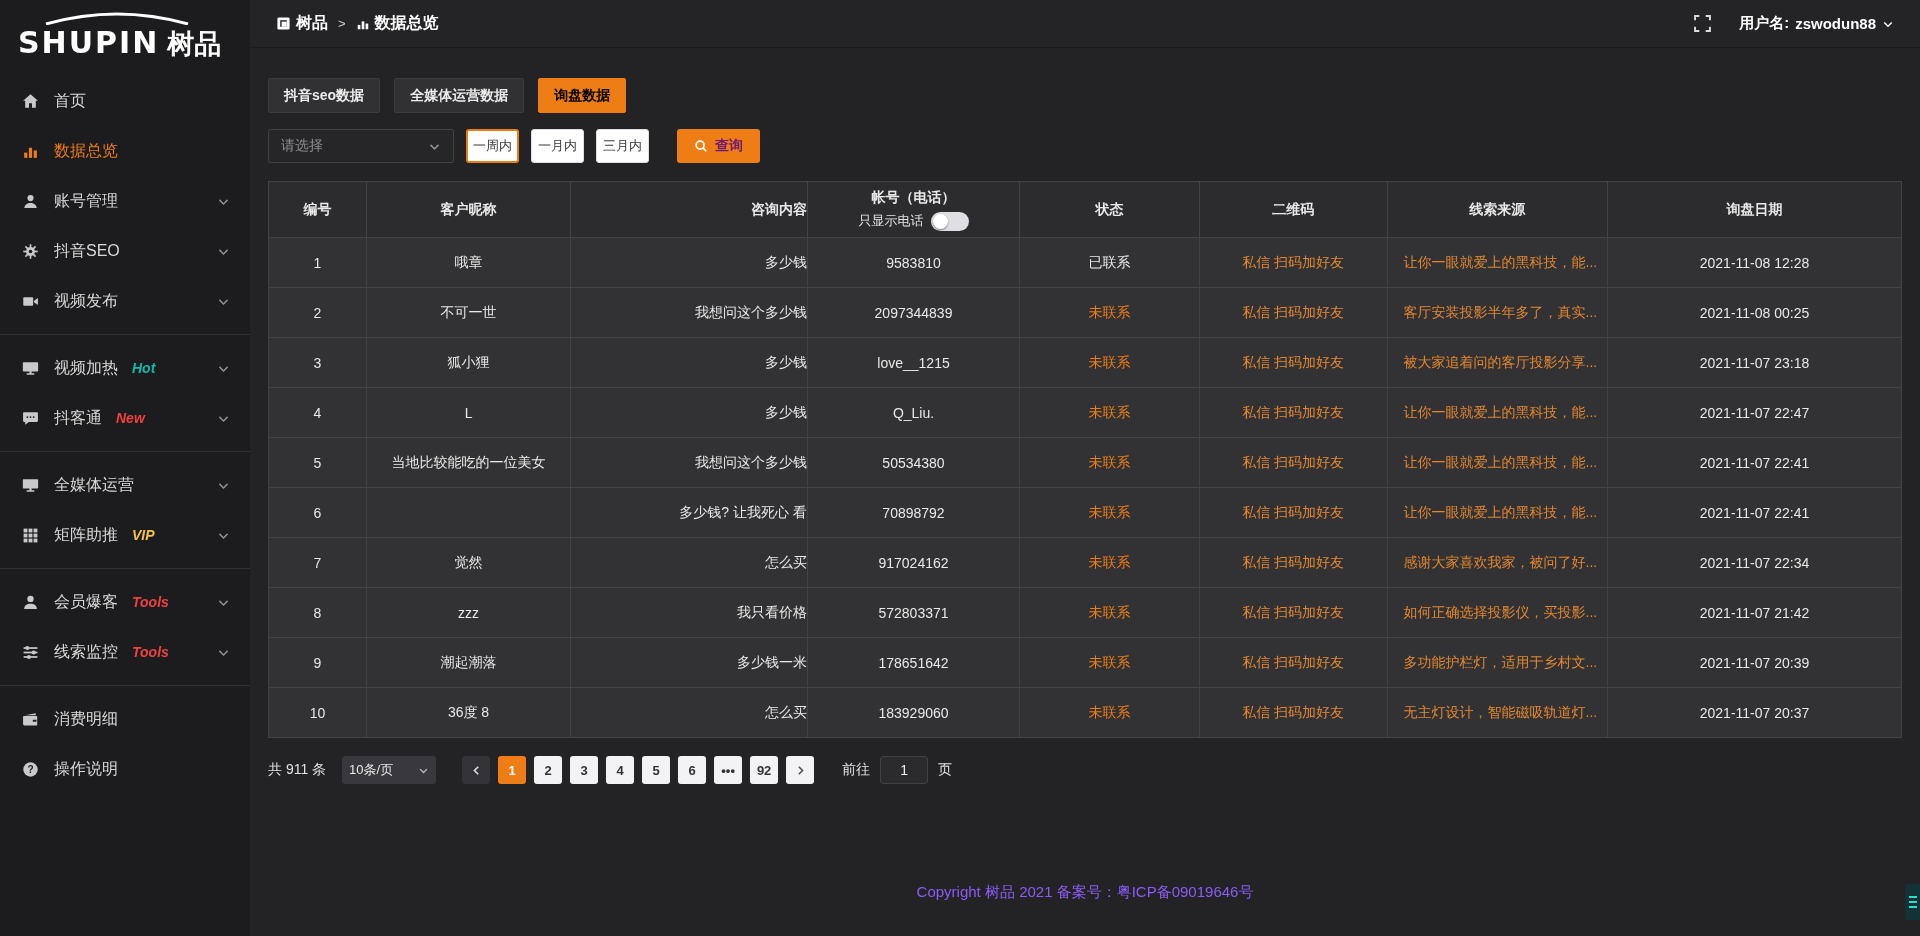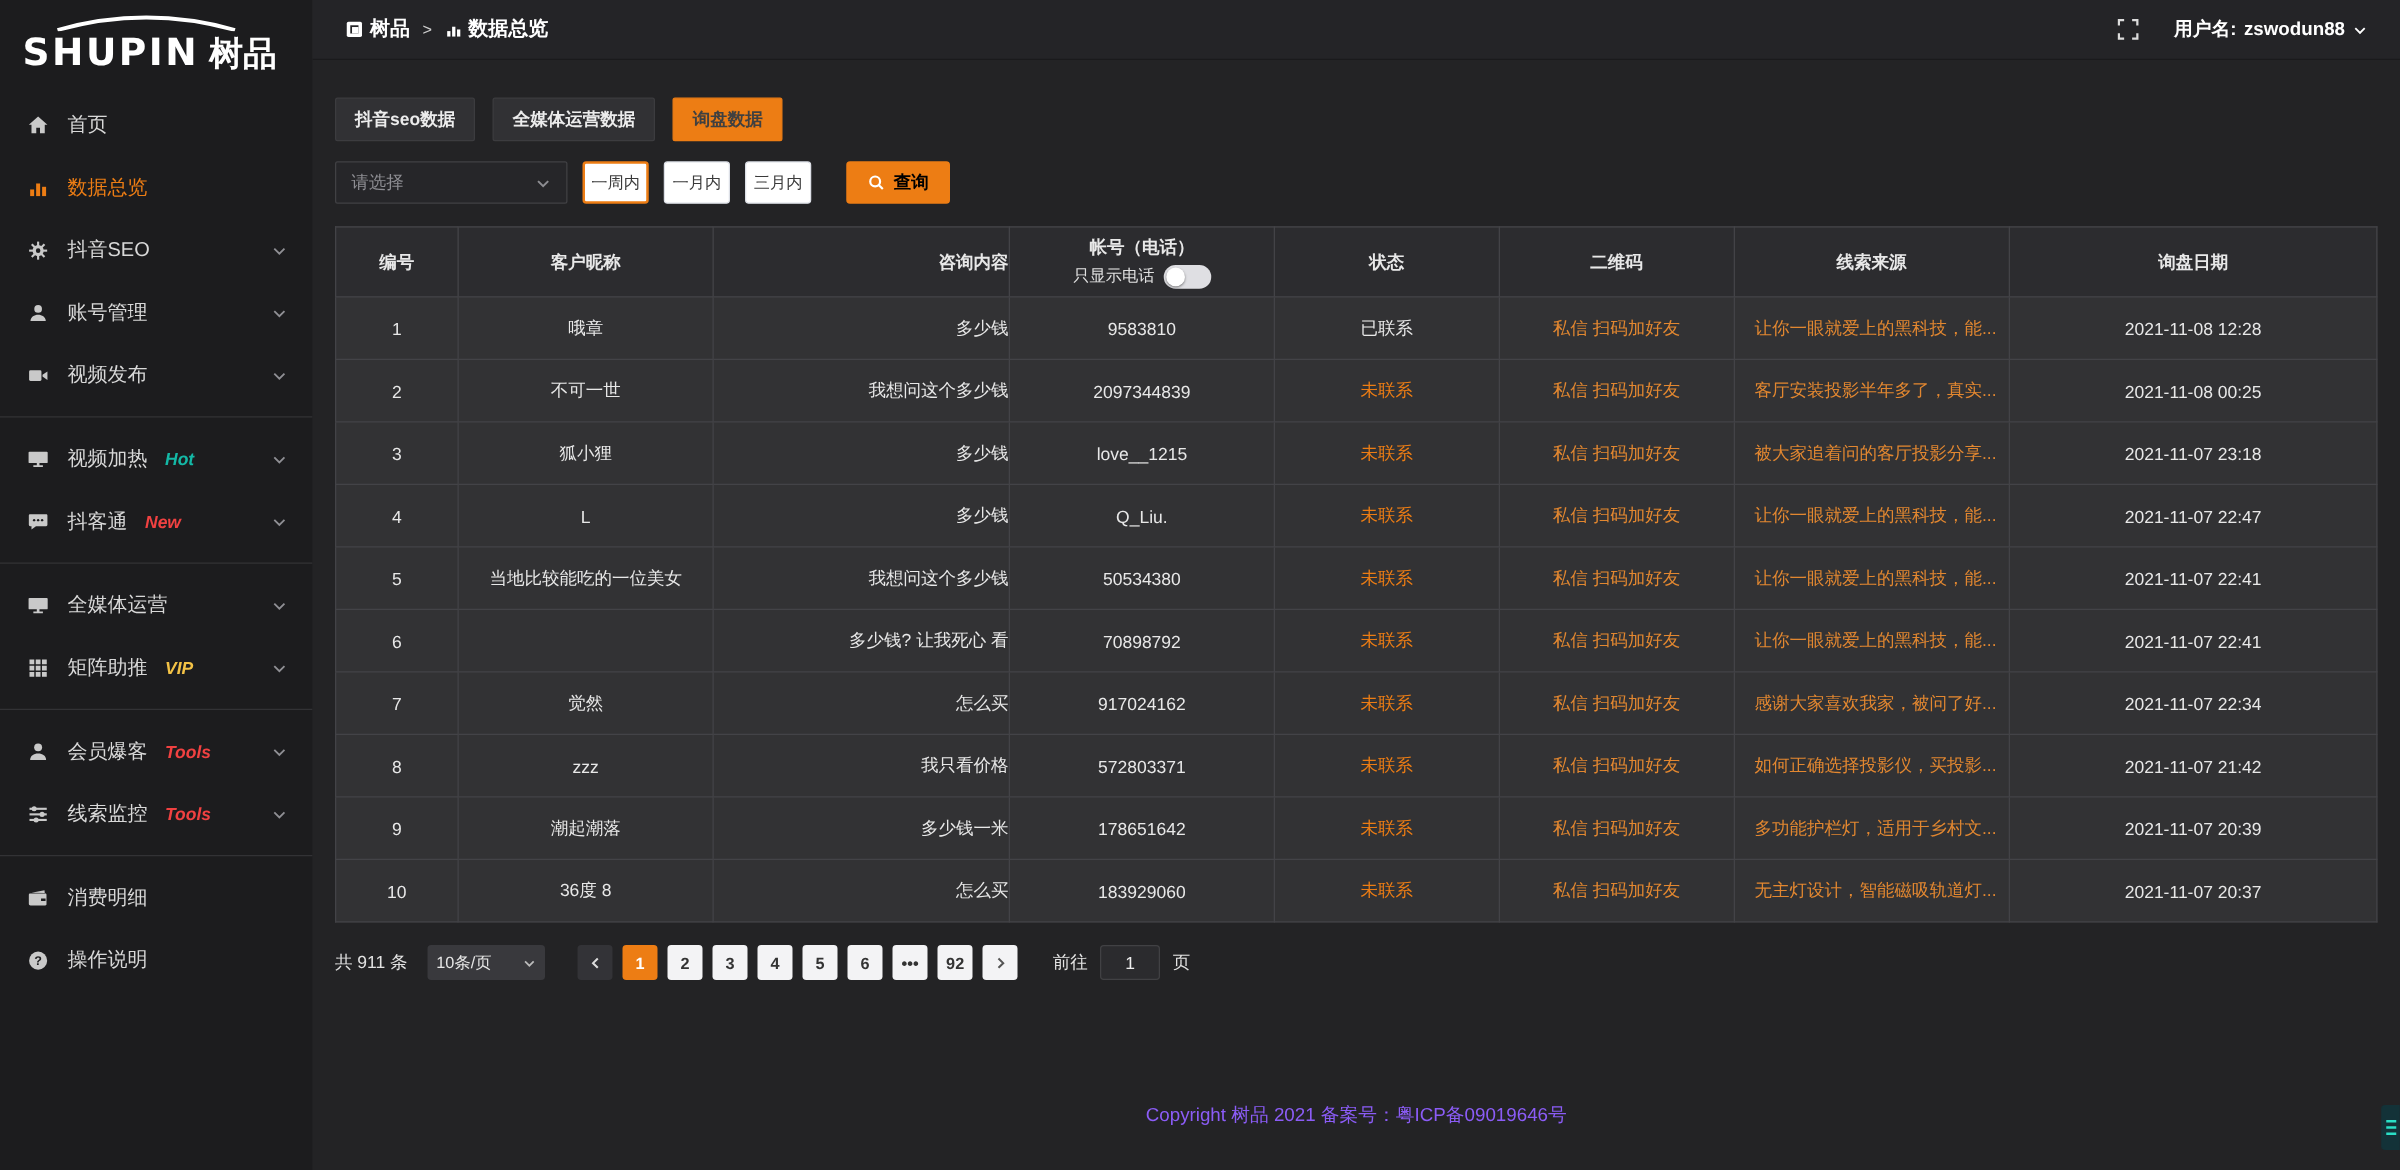--- a/index.html
+++ b/index.html
@@ -30,31 +30,31 @@
   .crumb { display:flex; align-items:center; gap:5px; cursor:pointer; color:#fff; text-decoration:none; }
   .bc-sep { color:#cfcfcf; font-size:13px; font-weight:normal; }
   .topbar-right { display:flex; align-items:center; gap:28px; }
   .fs-icon { display:flex; cursor:pointer; color:#dcdcdc; }
   .user-menu { display:flex; align-items:center; gap:6px; cursor:pointer; font-size:15px; font-weight:bold; color:#fff; }
 
   main { flex:1; padding:0 18px; }
   .tabs { margin-top:30px; display:flex; gap:14px; }
   .tab { background:#313134; color:#ececec; border:1px solid #3c3c3f; padding:0 15px; height:35px;
          font-size:14px; font-weight:bold; border-radius:2px; cursor:pointer; }
-  .tab.active { background:#ed7d14; border-color:#ed7d14; color:#404040; }
+  .tab.active { background:#ed7d14; border-color:#ed7d14; color:#000000; }
 
   .filters { margin-top:16px; display:flex; align-items:center; }
   .select { width:186px; height:34px; background:#262629; border:1px solid #414144; border-radius:2px;
             display:flex; align-items:center; justify-content:space-between; padding:0 12px;
             color:#8d8d92; font-size:14px; cursor:pointer; }
   .range { margin-left:12px; display:flex; gap:12px; }
   .range button { width:53px; height:34px; background:#ffffff; color:#3a3a3a; border:1px solid #dcdfe6;
                   border-radius:3px; font-size:13px; cursor:pointer; }
   .range button.selected { border:2px solid #ed7d14; }
-  .query { margin-left:28px; height:34px; padding:0 17px; background:#ed7d14; color:#000000; border:none;
+  .query { margin-left:28px; height:34px; padding:0 17px; background:#ed7d14; color:#701a75; border:none;
            border-radius:3px; font-size:14px; font-weight:bold; display:flex; align-items:center; gap:7px; cursor:pointer; }
 
   .table-wrap { margin-top:18px; }
   table { width:100%; border-collapse:collapse; font-size:14px; background:#323234; table-layout:fixed; }
   th, td { border:1px solid #434347; text-align:center; color:#e8e8e8; overflow:hidden; white-space:nowrap; }
   th { background:#2c2c2f; height:56px; font-weight:bold; }
   td { height:50px; }
   td.left, th.left { text-align:right; padding-left:24px; }
   td.src { text-align:left; padding-left:16px; }
   .status-pending { color:#ed7d14; }
@@ -117,45 +117,45 @@
               <rect x="2" y="9" width="3" height="5"></rect>
               <rect x="6.5" y="4.5" width="3" height="9.5"></rect>
               <rect x="11" y="7" width="3" height="7"></rect>
             </svg>
           </span>
           <span class="s-label">数据总览</span>
         </div>
         <div class="side-item">
           <span class="s-icon">
             <svg width="17" height="17" viewBox="0 0 16 16" fill="currentColor">
+              <circle cx="8" cy="4.8" r="2.9"></circle>
+              <path d="M2.2 14c.3-3.1 2.8-4.7 5.8-4.7s5.5 1.6 5.8 4.7z"></path>
+            </svg>
+          </span>
+          <span class="s-label">账号管理</span>
+          <span class="chev">
+            <svg width="13" height="13" viewBox="0 0 16 16" fill="none" stroke="currentColor" stroke-width="1.8">
+              <path d="M3 6l5 5 5-5"></path>
+            </svg>
+          </span>
+        </div>
+        <div class="side-item">
+          <span class="s-icon">
+            <svg width="17" height="17" viewBox="0 0 16 16" fill="currentColor">
               <g>
                 <rect x="7.2" y="1.2" width="1.6" height="13.6"></rect>
                 <rect x="7.2" y="1.2" width="1.6" height="13.6" transform="rotate(45 8 8)"></rect>
                 <rect x="7.2" y="1.2" width="1.6" height="13.6" transform="rotate(90 8 8)"></rect>
                 <rect x="7.2" y="1.2" width="1.6" height="13.6" transform="rotate(135 8 8)"></rect>
                 <circle cx="8" cy="8" r="4.2"></circle>
               </g>
               <circle cx="8" cy="8" r="1.7" fill="#1c1c1e"></circle>
             </svg>
           </span>
           <span class="s-label">抖音SEO</span>
-          <span class="chev">
-            <svg width="13" height="13" viewBox="0 0 16 16" fill="none" stroke="currentColor" stroke-width="1.8">
-              <path d="M3 6l5 5 5-5"></path>
-            </svg>
-          </span>
-        </div>
-        <div class="side-item">
-          <span class="s-icon">
-            <svg width="17" height="17" viewBox="0 0 16 16" fill="currentColor">
-              <circle cx="8" cy="4.8" r="2.9"></circle>
-              <path d="M2.2 14c.3-3.1 2.8-4.7 5.8-4.7s5.5 1.6 5.8 4.7z"></path>
-            </svg>
-          </span>
-          <span class="s-label">账号管理</span>
           <span class="chev">
             <svg width="13" height="13" viewBox="0 0 16 16" fill="none" stroke="currentColor" stroke-width="1.8">
               <path d="M3 6l5 5 5-5"></path>
             </svg>
           </span>
         </div>
         <div class="side-item">
           <span class="s-icon">
             <svg width="17" height="17" viewBox="0 0 16 16" fill="currentColor">
               <rect x="1.2" y="4" width="9.3" height="8" rx="1"></rect>

